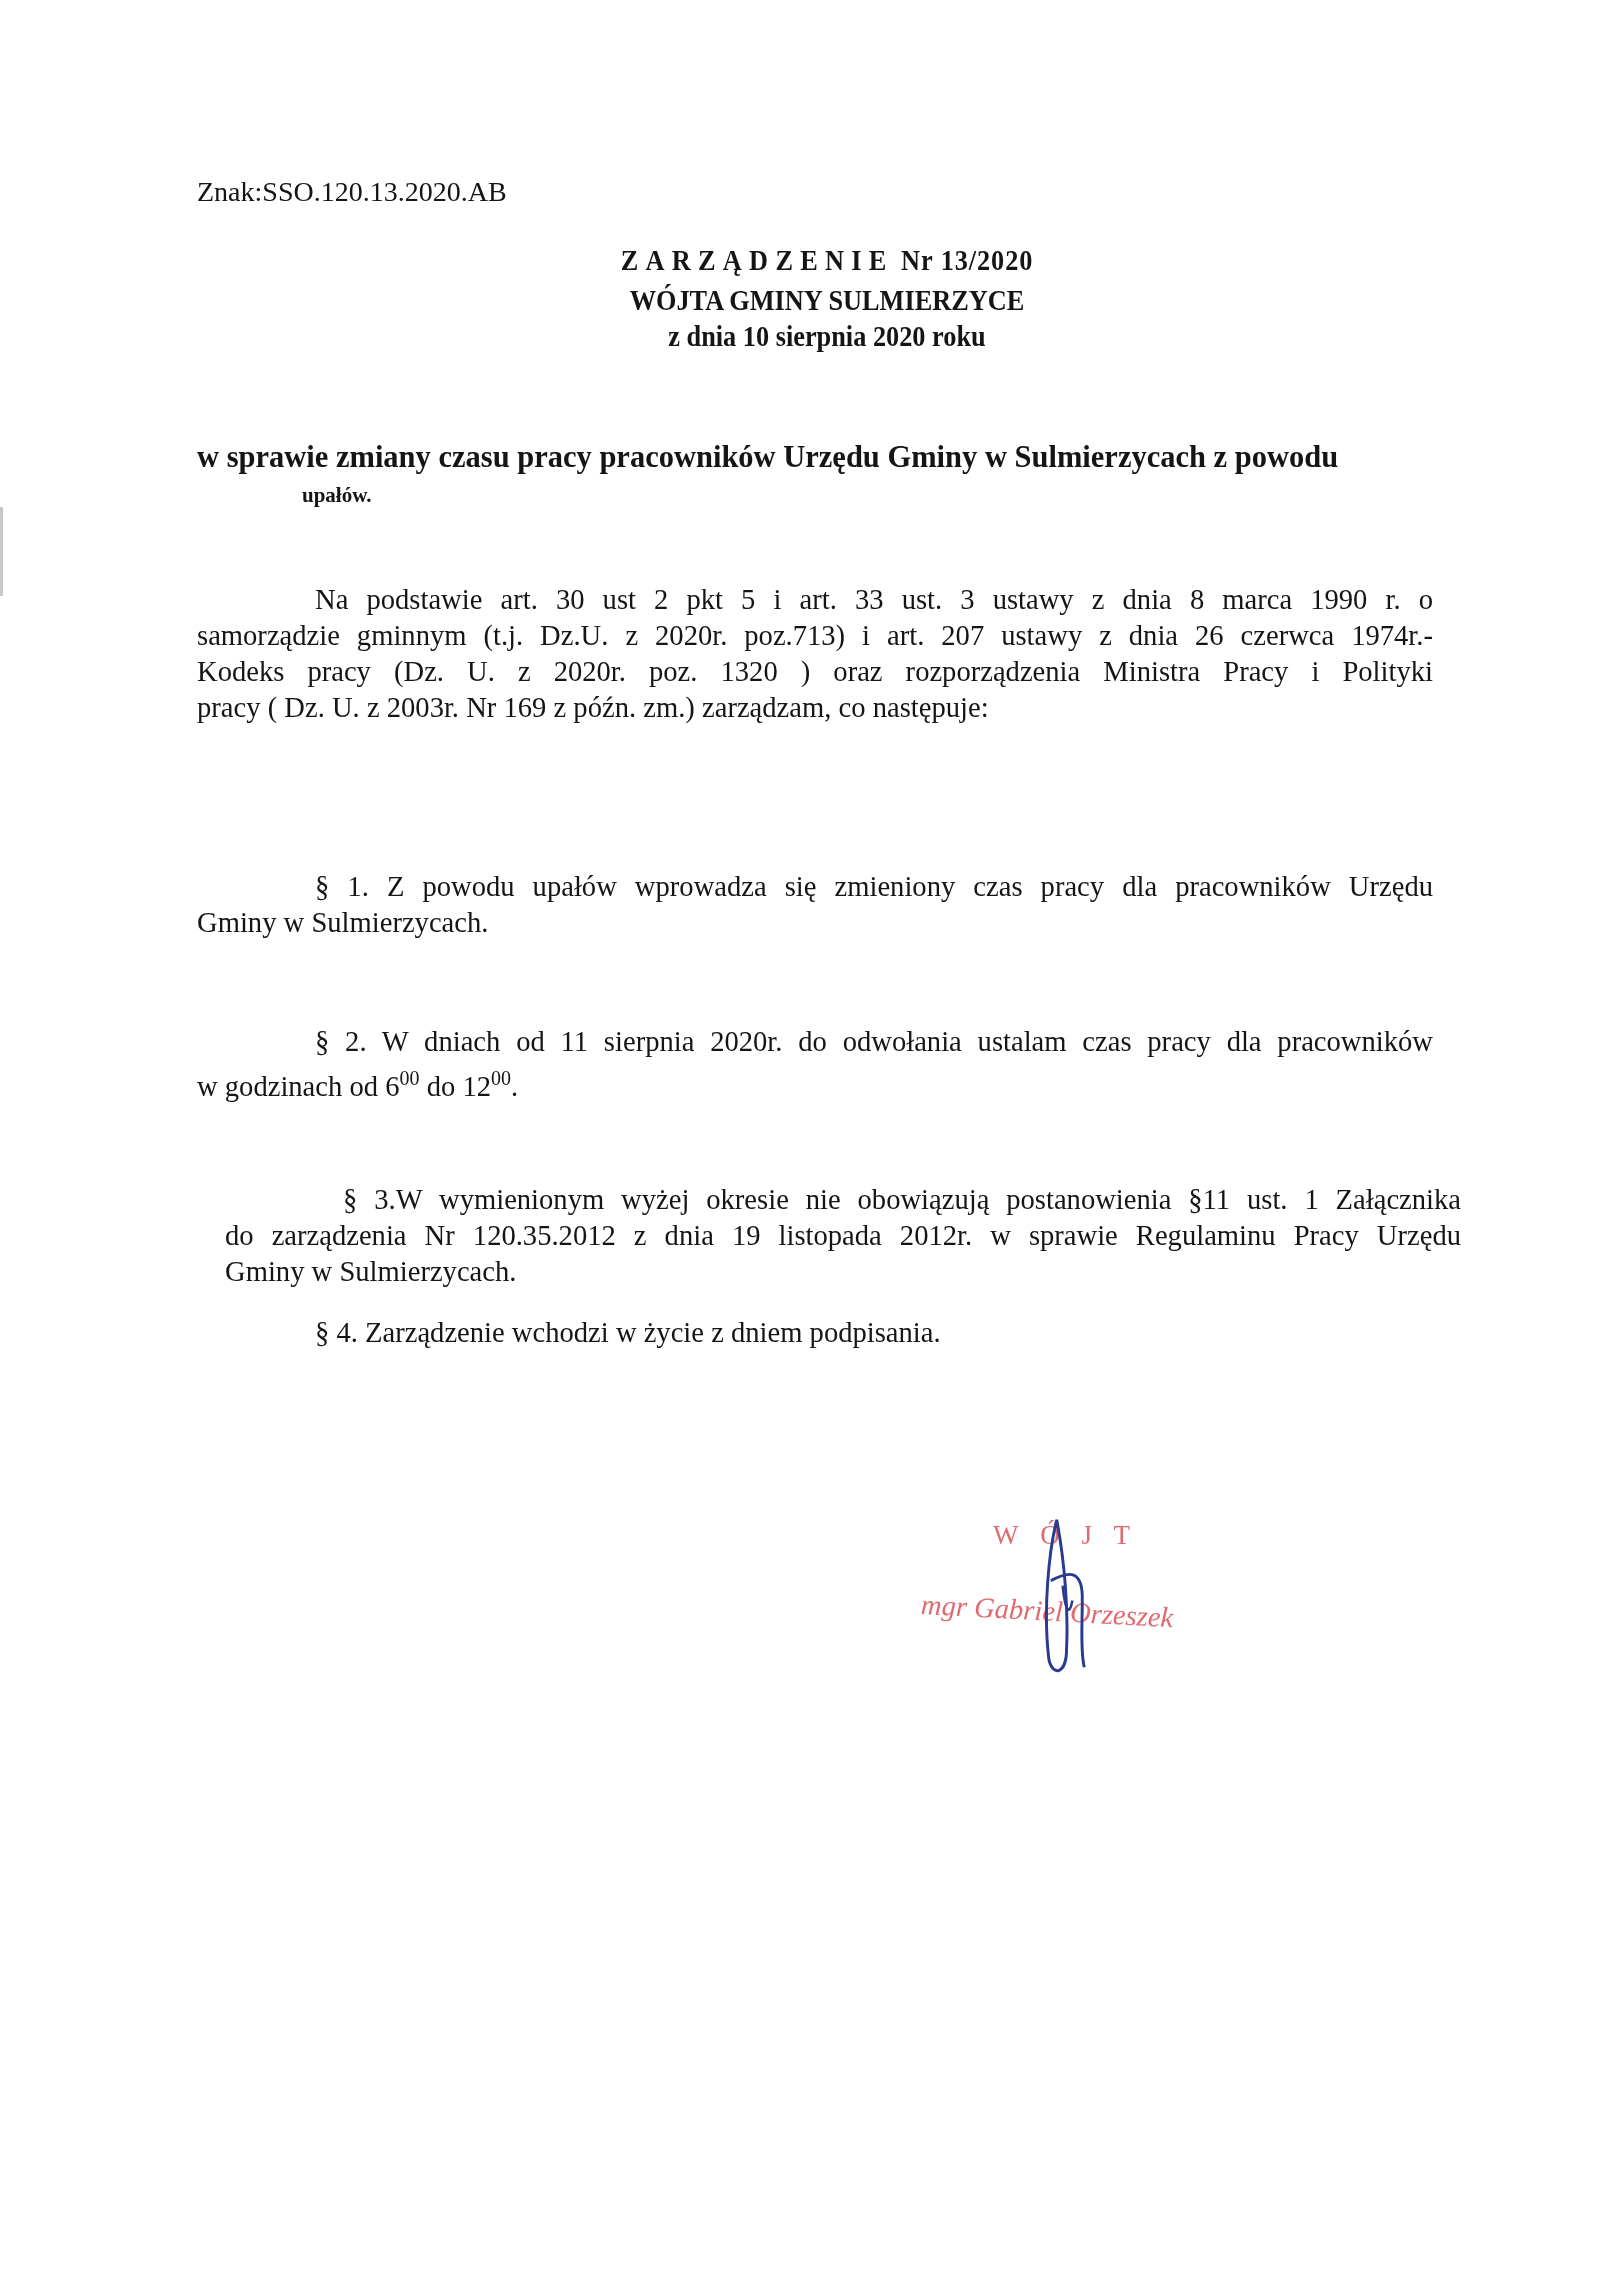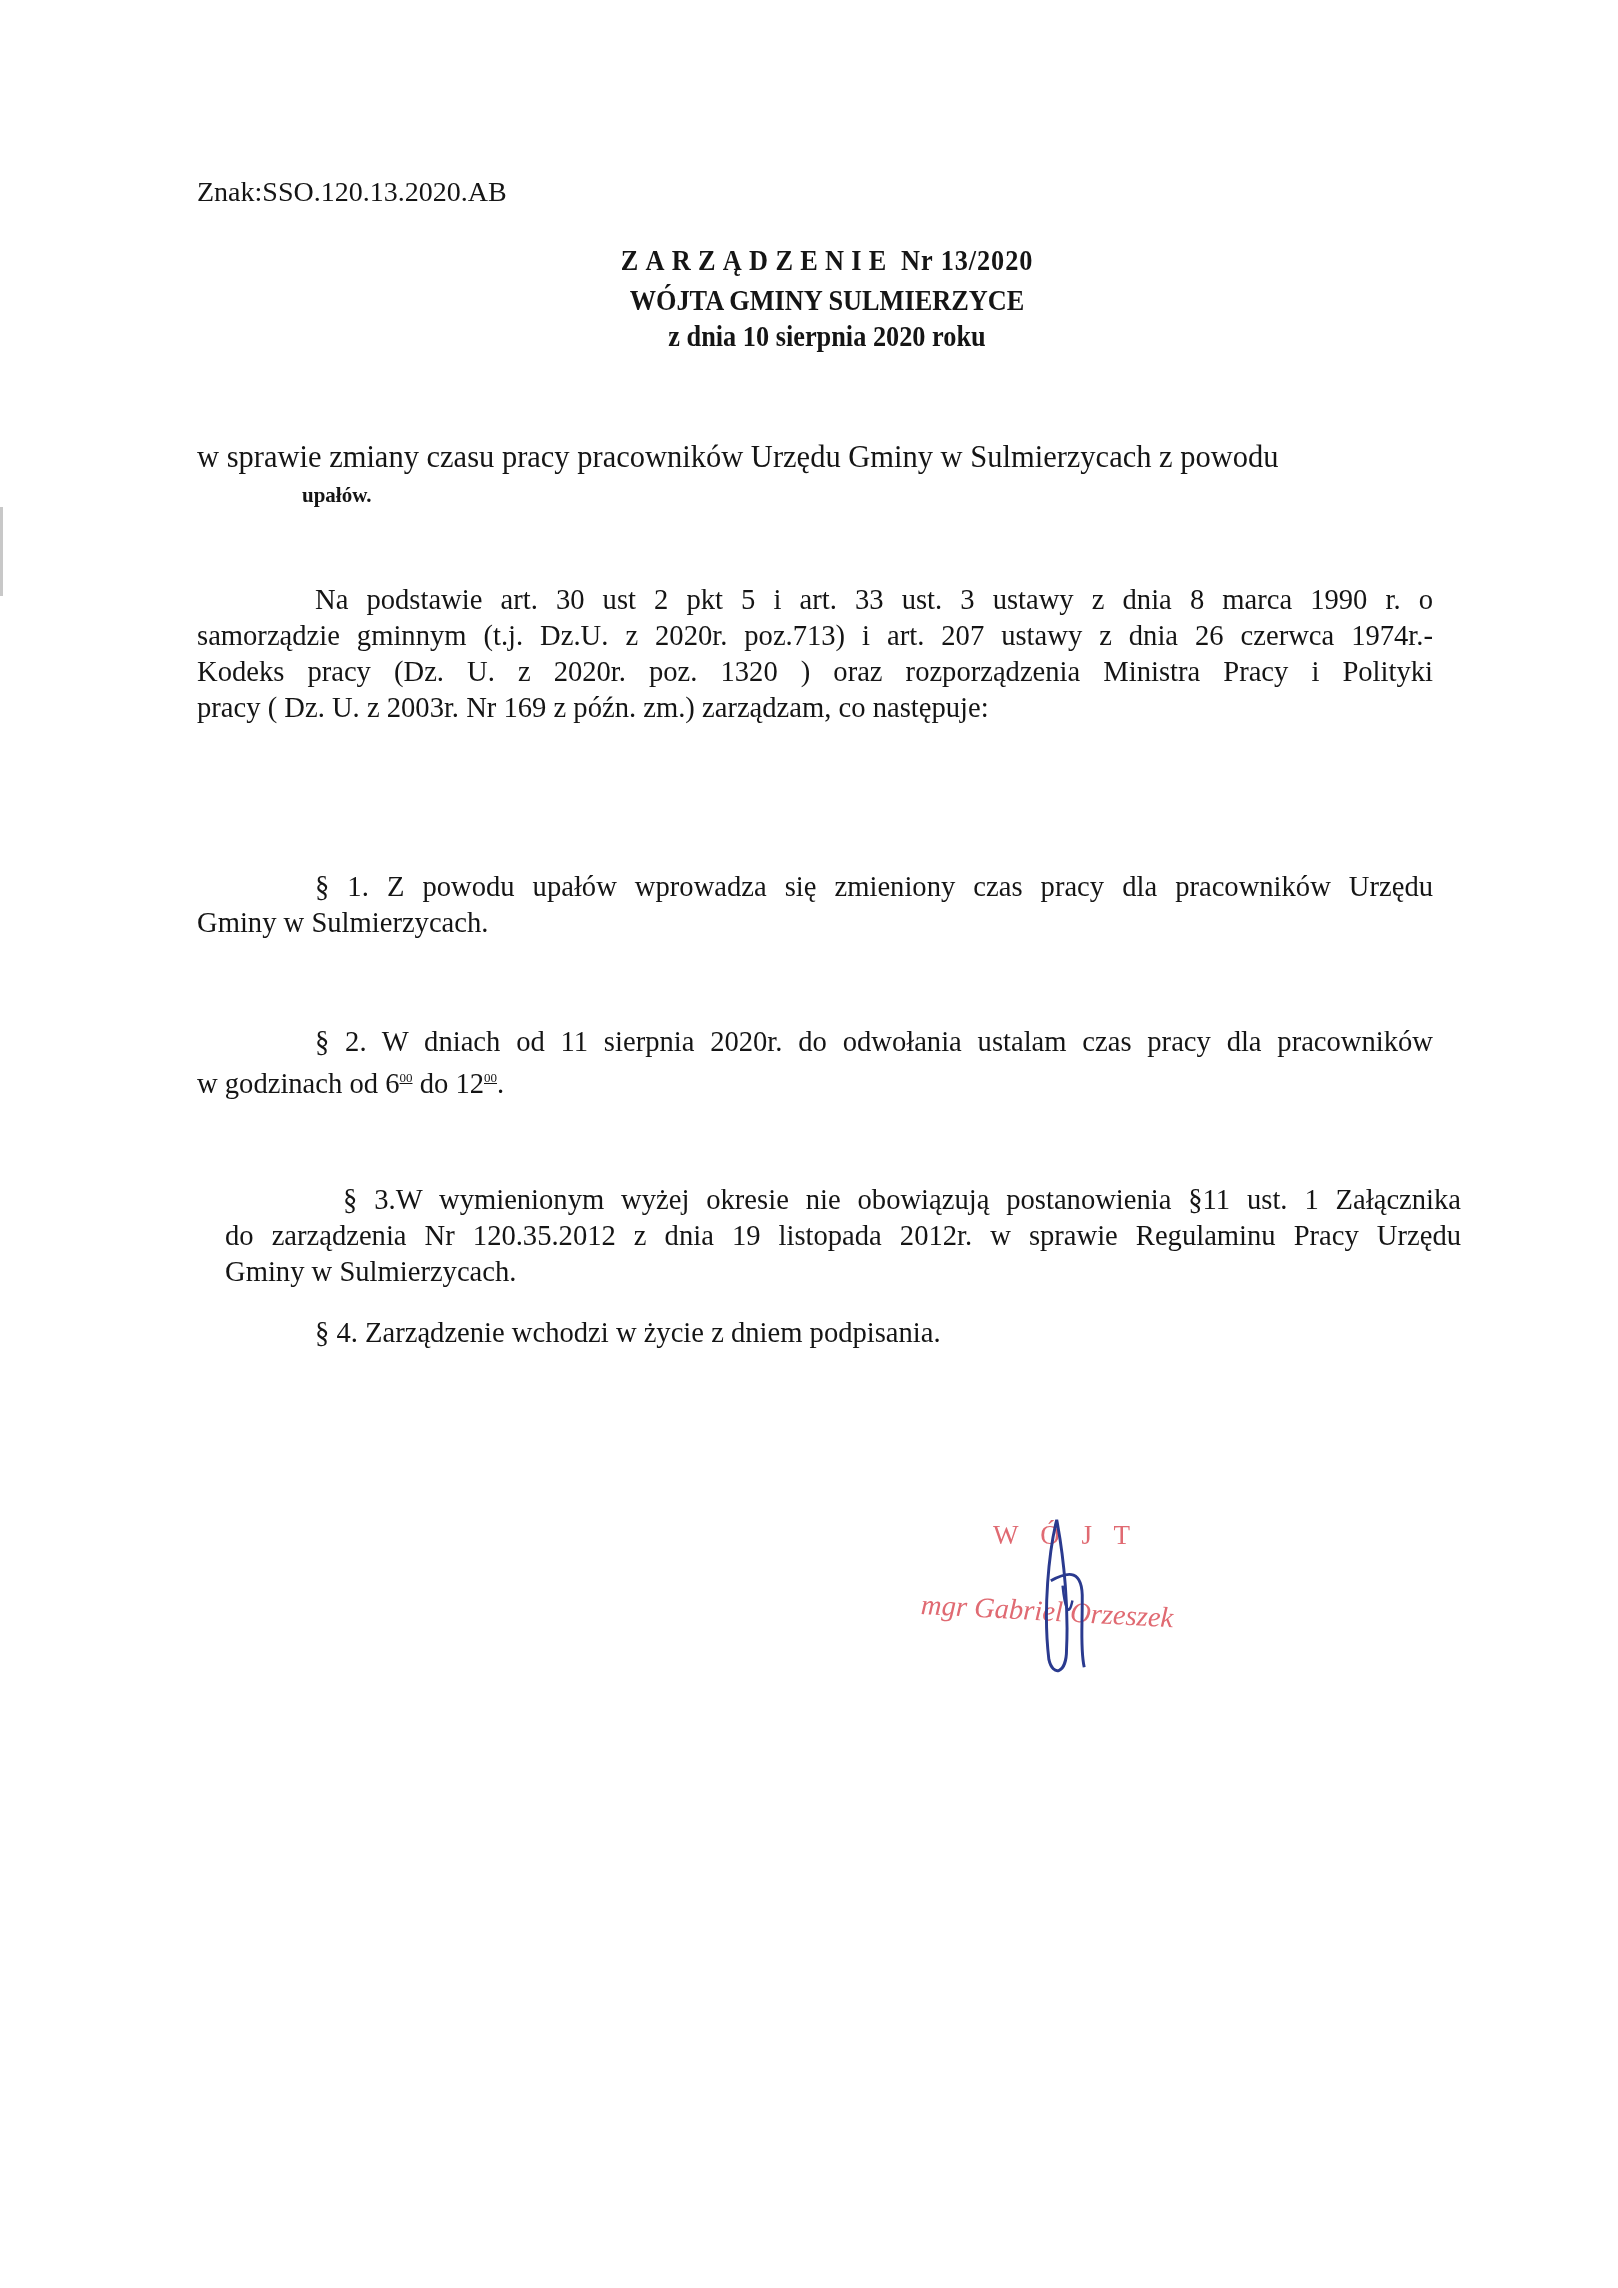--- a/index.html
+++ b/index.html
@@ -6,28 +6,28 @@
   body { width:1618px; height:2288px; position:relative; overflow:hidden;
          font-family:"Liberation Serif", serif; color:#151515; }
   .scan-edge { position:absolute; left:0; top:507px; width:3px; height:89px; background:#c8c8c8; }
   .abs { position:absolute; white-space:nowrap; }
   .ref { left:197px; top:176px; font-size:28px; }
   .title { left:571px; width:512px; text-align:center; font-weight:bold; font-size:28.6px; transform:scaleX(0.92); transform-origin:center; }
   .t1 { top:245px; letter-spacing:1px; }
   .t1 .spaced { letter-spacing:7.9px; }
   .t2 { top:285px; }
   .t3 { top:321px; }
-  .subject { left:197px; top:440px; font-weight:normal; font-size:30.5px; }
+  .subject { left:197px; top:440px; font-weight:bold; font-size:30.5px; }
   .subject2 { left:302px; top:483px; font-weight:bold; font-size:21px; }
   .para { position:absolute; left:197px; width:1236px; font-size:28.6px; line-height:36px; text-align:justify; }
   .para .line { display:block; text-align-last:justify; white-space:nowrap; }
   .para .line.last { text-align-last:left; }
   .indent { padding-left:118px; }
   b { font-weight:normal; }
-  sup.u { font-size:13px; text-decoration:underline; vertical-align:10.8px; }
+  sup.u { font-size:20px; vertical-align:10.8px; }
   .stamp { position:absolute; color:#e06a72; }
   .stamp-title { left:993px; top:1520px; font-size:27px; letter-spacing:21.7px; font-family:"Liberation Serif", serif; }
   .stamp-name { left:921px; top:1589px; font-size:28.6px; font-style:italic; transform:rotate(3deg); transform-origin:left center; }
   .signature { position:absolute; left:1039px; top:1512px; }
 </style>
 </head>
 <body>
 
 <div class="scan-edge"></div>
 

